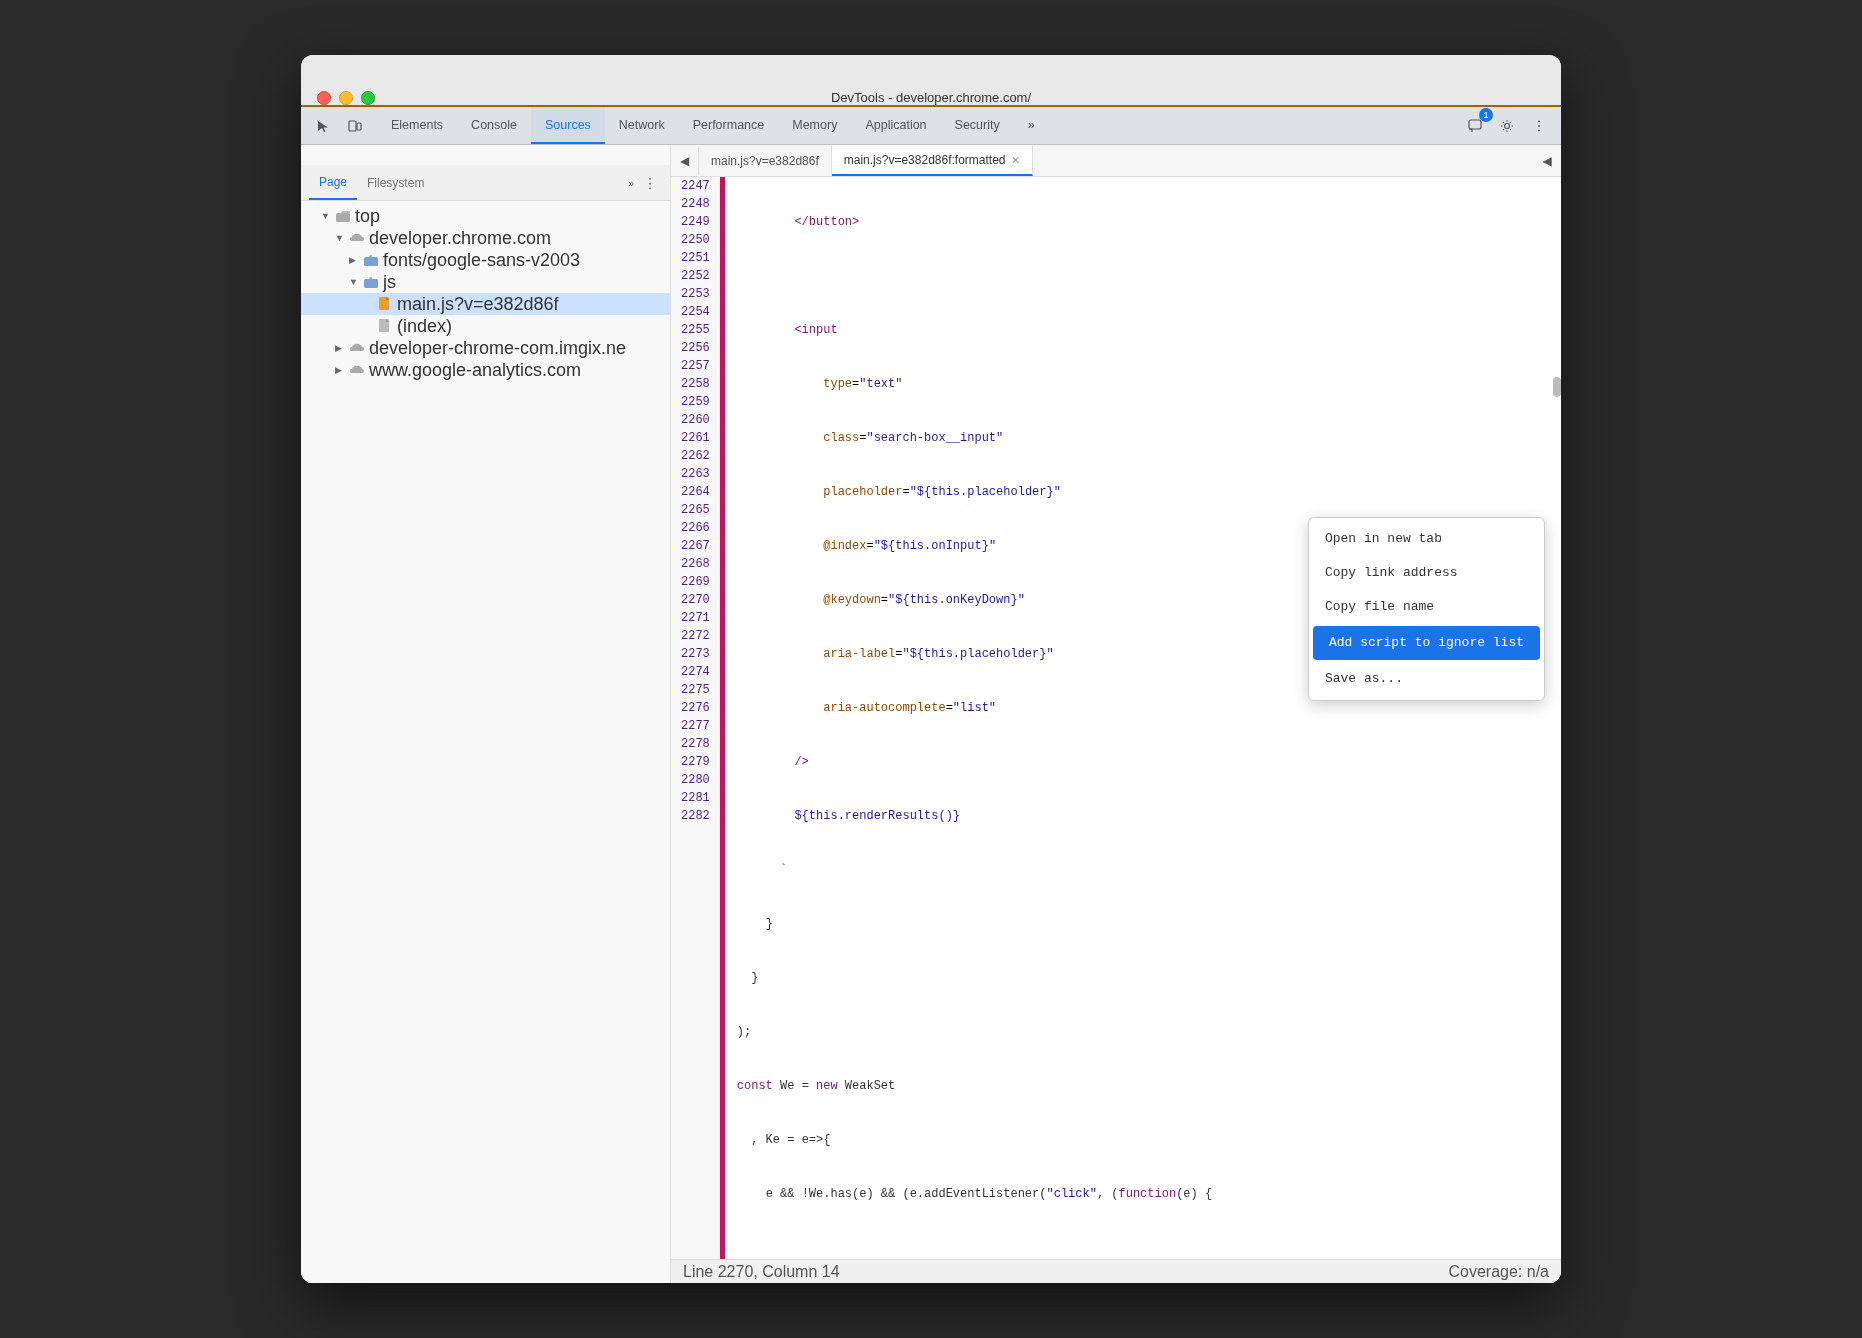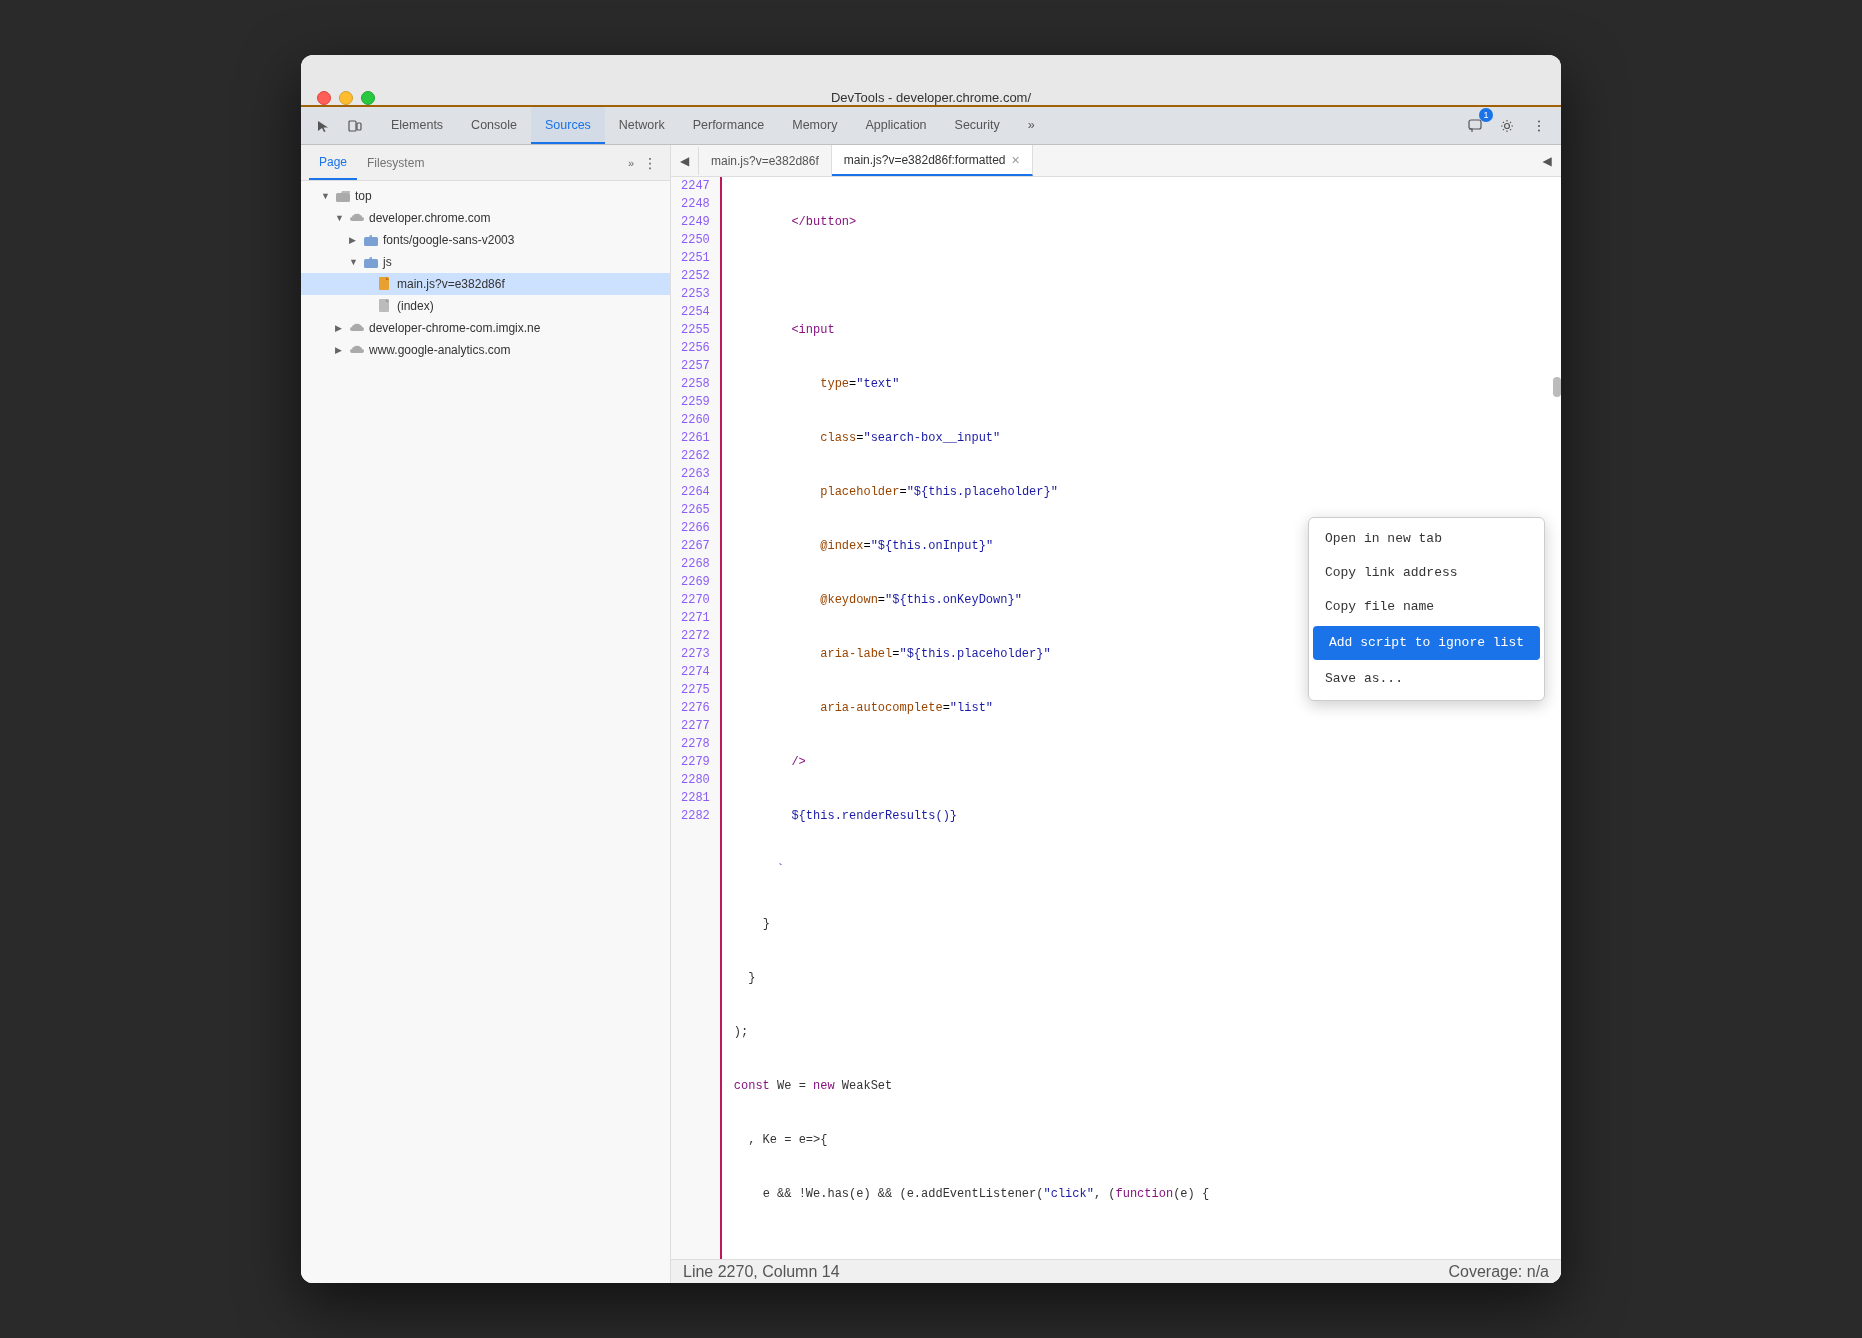--- a/index.html
+++ b/index.html
@@ -125,20 +125,21 @@
       flex-direction: column;
       background: #f8f8f8;
     }
     .panel-tabs {
       display: flex;
       align-items: center;
       border-bottom: 1px solid #ddd;
       background: #f0f0f0;
       height: 36px;
       padding: 0 8px;
+      margin-top: 20px;
     }
     .panel-tab {
       padding: 0 10px;
       font-size: 12px;
       color: #737373;
       cursor: pointer;
       height: 100%;
       display: flex;
       align-items: center;
     }
@@ -193,21 +194,21 @@
       flex-shrink: 0;
       display: flex;
       align-items: center;
       justify-content: center;
       font-size: 11px;
     }
     .folder-icon { color: #7aa0d4; }
     .cloud-icon { color: #aaa; }
     .file-icon { color: #e8a030; }
     .file-icon-white { color: #888; }
-    .tree-label { font-size: 12px; }
+    .tree-label { font-size: 18px; }
     
     .indent-1 { padding-left: 20px; }
     .indent-2 { padding-left: 34px; }
     .indent-3 { padding-left: 48px; }
     .indent-4 { padding-left: 62px; }
     
     .right-panel {
       flex: 1;
       display: flex;
       flex-direction: column;
@@ -271,26 +272,26 @@
       flex: 1;
       overflow: auto;
       display: flex;
       font-family: 'Menlo', 'Monaco', 'Courier New', monospace;
       font-size: 12px;
       line-height: 18px;
       position: relative;
     }
     .line-numbers {
       background: #f8f8f8;
-      color: #8b5cf6;
+      color: #4c1d95;
       padding: 0 10px;
       text-align: center;
       user-select: none;
       min-width: 48px;
-      border-right: 2px solid #be185d;
+      border-right: 5px solid #be185d;
     }
     .line-number {
       height: 18px;
       line-height: 18px;
     }
     .code-content {
       flex: 1;
       padding: 0 12px;
       white-space: pre;
       overflow-x: auto;

